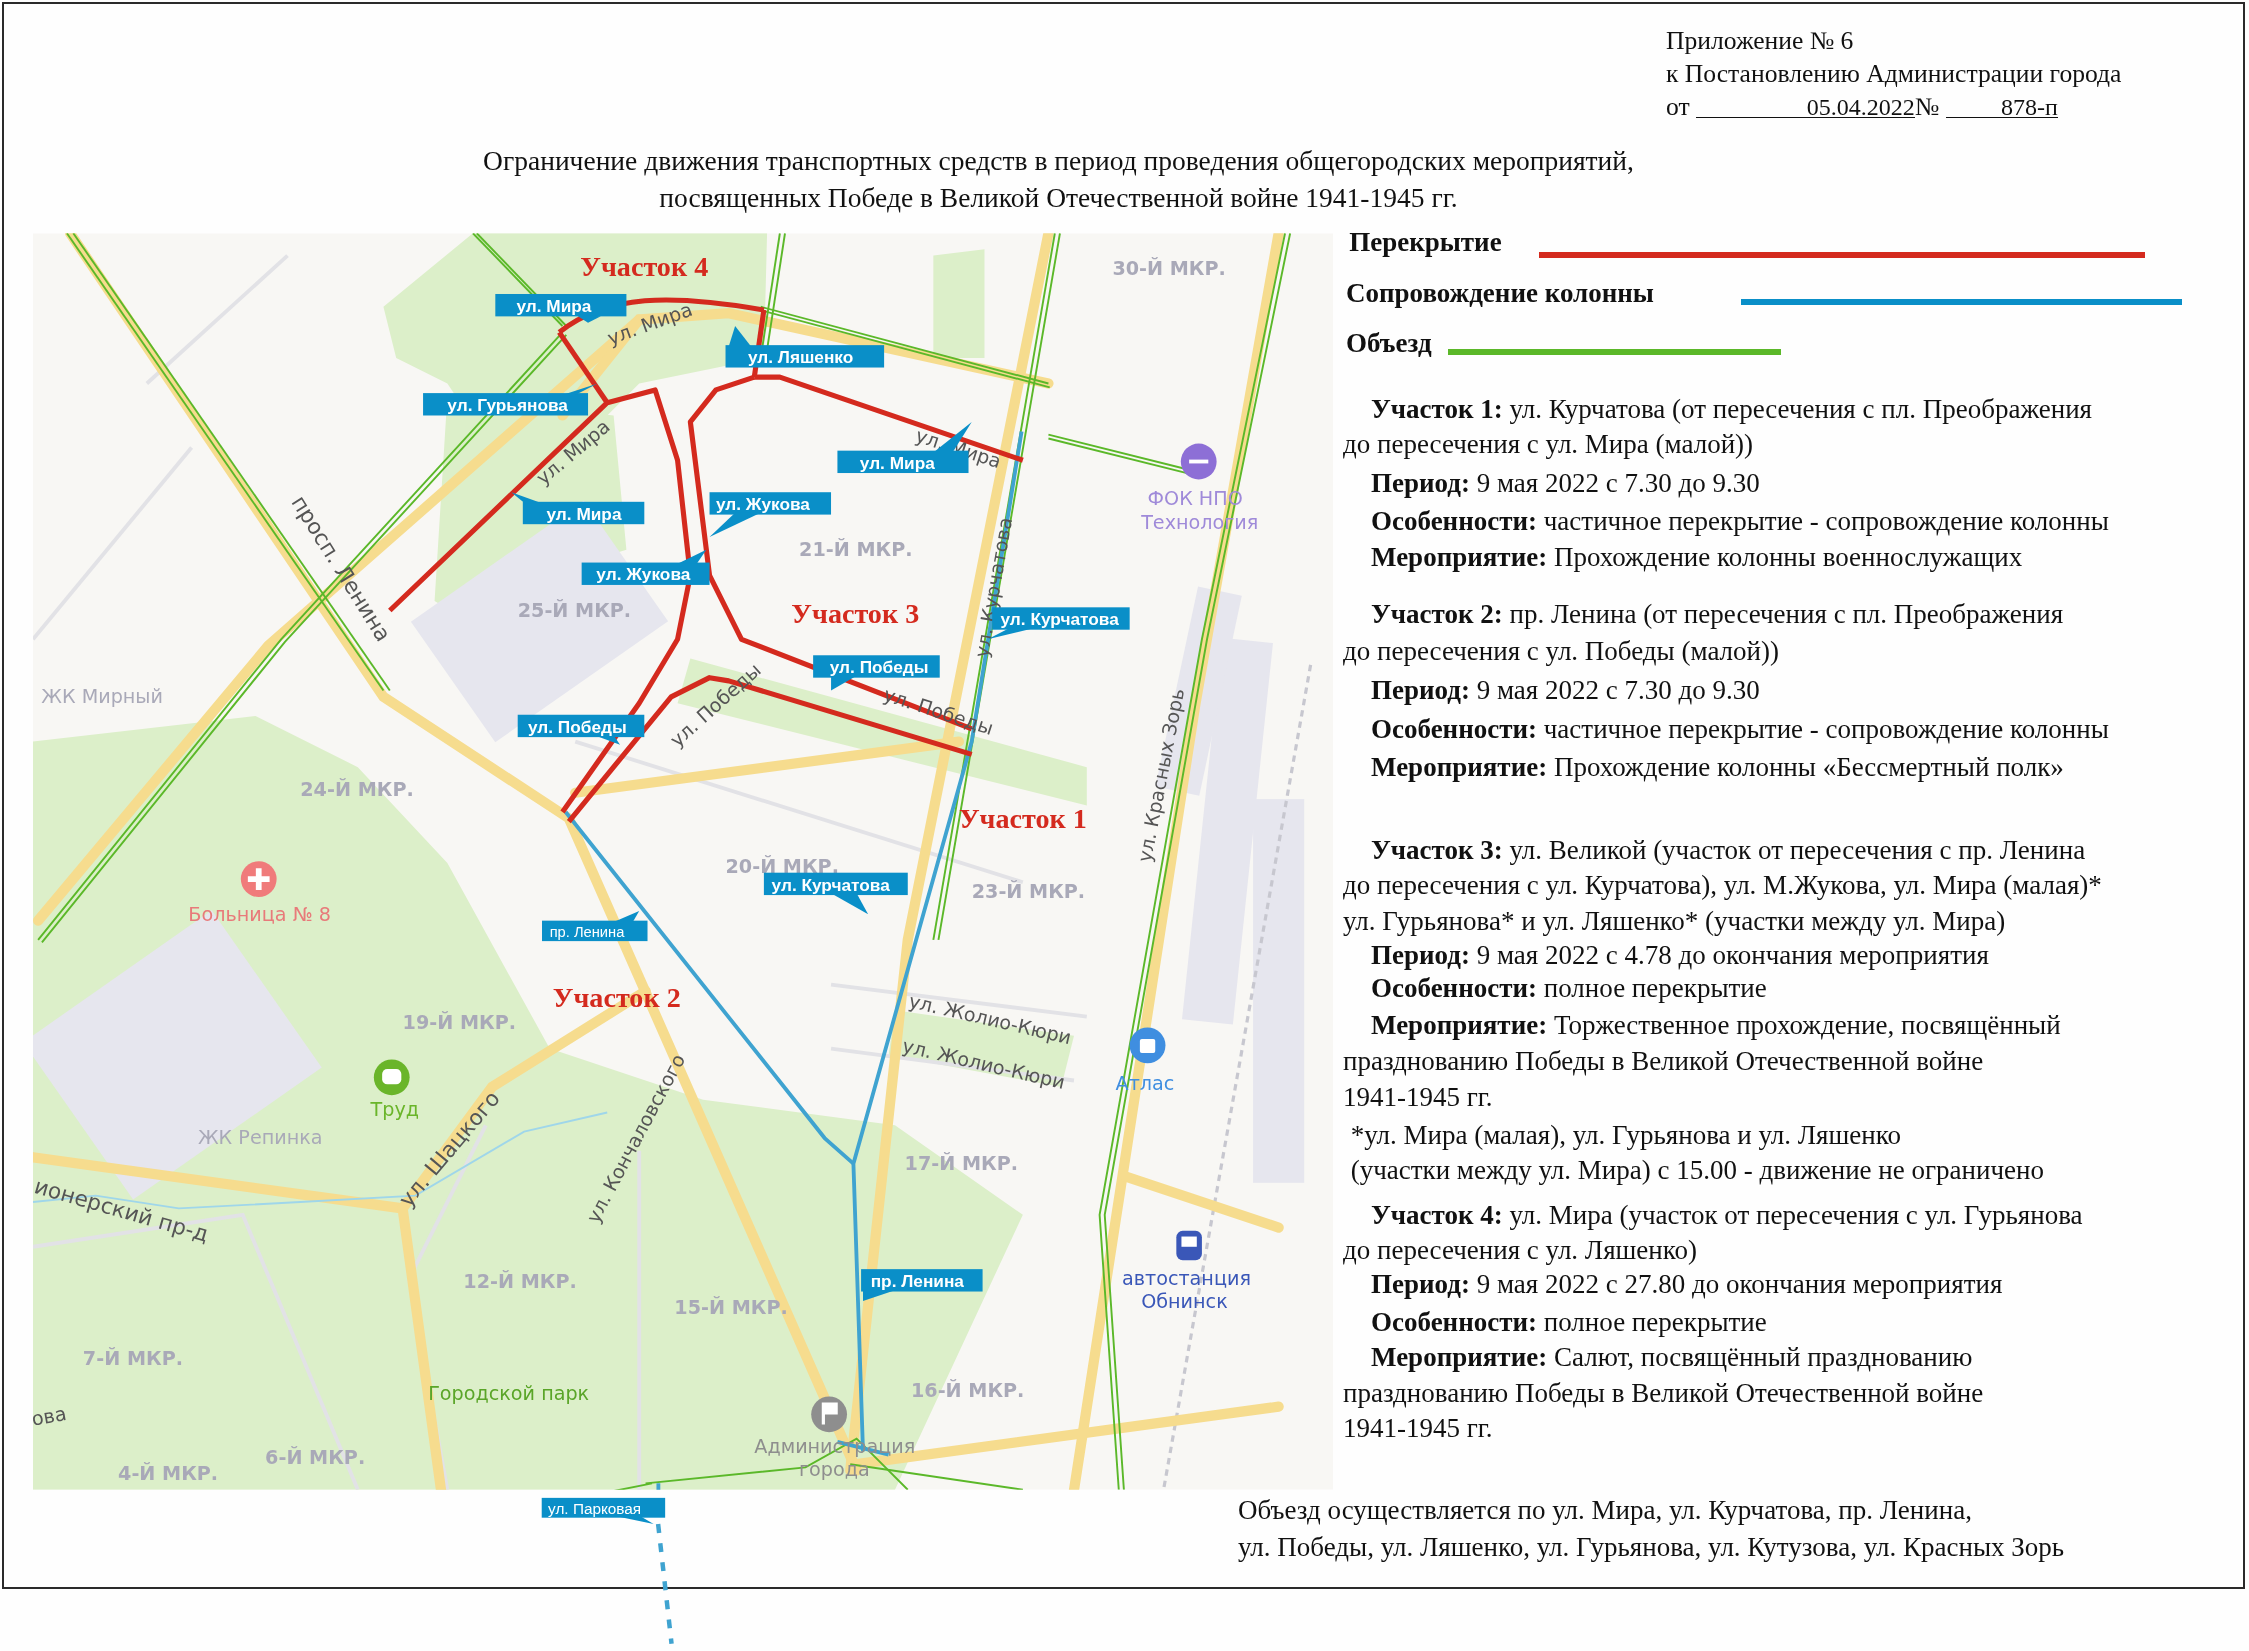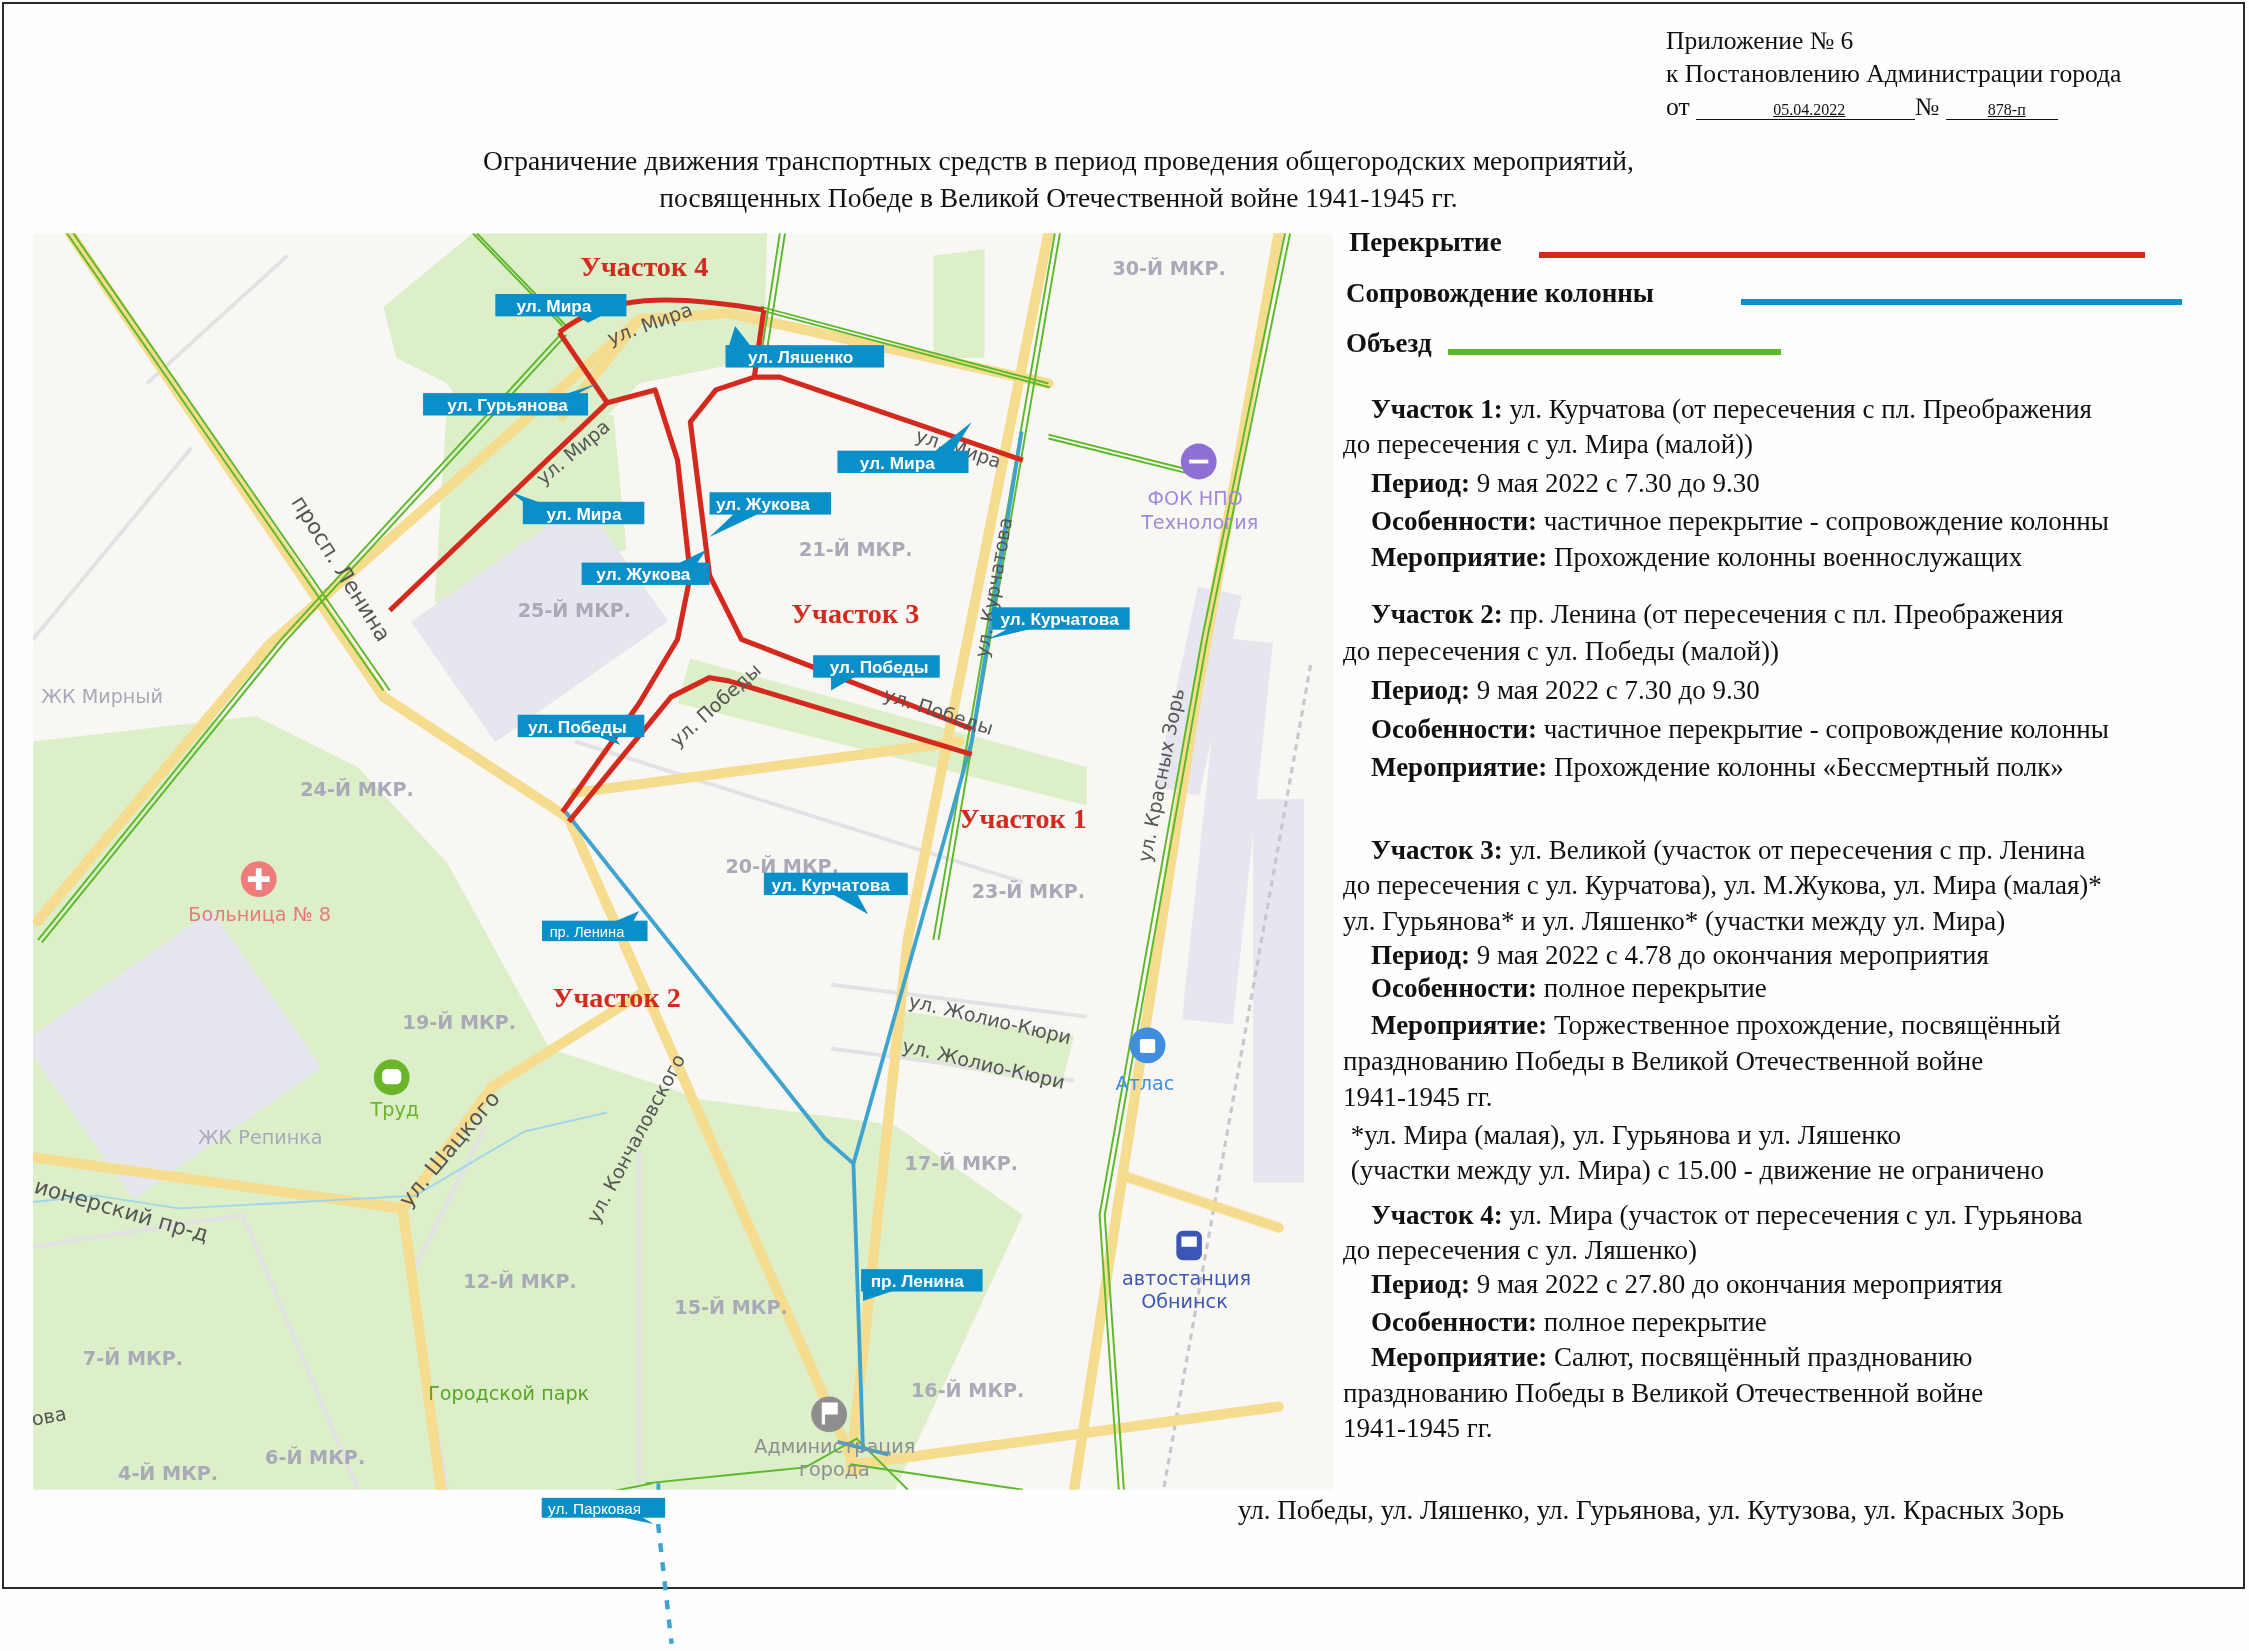--- a/index.html
+++ b/index.html
@@ -1,20 +1,20 @@
 <!DOCTYPE html>
 <html style="font-size:10.2px"><head>
 <meta charset="utf-8">
 <style>
   html, body { margin:0; padding:0; background:#fefefe; }
   body { width:2250px; height:1652px; position:relative; overflow:hidden; font-family:"Liberation Serif", serif; color:#111; }
   .frame { position:absolute; left:1.9px; top:1.9px; width:2243px; height:1587px; border:2.6px solid #2a2a2a; box-sizing:border-box; }
   .header-block { position:absolute; left:1666px; top:24px; font-size:25.6px; line-height:33px; }
   .header-block .line { white-space:nowrap; }
-  .u { display:inline-block; border-bottom:1.9px solid #111; font-size:16px; line-height:19px; text-align:center;text-decoration:underline; }
+  .u { display:inline-block; border-bottom:1.9px solid #111; font-size:24px; line-height:19px; text-align:right; }
   .u.date { width:211px; padding-left:7.7px; }
   .u.num { width:102px; padding-left:10.2px; }
   .title { position:absolute; left:371px; top:142px; width:1375px; text-align:center; font-size:27.5px; line-height:37px; }
   .map { position:absolute; left:33px; top:233px; width:1300px; height:1257px; }
   .legend { position:absolute; left:1346px; top:227px; }
   .legend-row { position:absolute; white-space:nowrap; font-weight:bold; font-size:27px; }
   .legend-line { position:absolute; height:6.4px; }
   .sections { position:absolute; left:1343px; top:391px; width:902px; font-size:27px; line-height:37px; }
   .sec { position:absolute; left:0; white-space:nowrap; }
   .sec b { font-weight:bold;margin-left:28px; }
@@ -315,15 +315,16 @@
   <div class="sec" style="top:806px"><b>Участок 4:</b><span> ул. Мира (участок от пересечения с ул. Гурьянова</span></div>
   <div class="sec" style="top:841px">до пересечения с ул. Ляшенко)</div>
   <div class="sec" style="top:875px"><b>Период:</b><span> 9 мая 2022 с 27.80 до окончания мероприятия</span></div>
   <div class="sec" style="top:913px"><b>Особенности:</b><span> полное перекрытие</span></div>
   <div class="sec" style="top:948px"><b>Мероприятие:</b><span> Салют, посвящённый празднованию</span></div>
   <div class="sec" style="top:984px">празднованию Победы в Великой Отечественной войне</div>
   <div class="sec" style="top:1019px">1941-1945 гг.</div>
 </div>
 
 <div class="detour">
+  <div>Объезд осуществляется по ул. Мира, ул. Курчатова, пр. Ленина,</div>
   <div>ул. Победы, ул. Ляшенко, ул. Гурьянова, ул. Кутузова, ул. Красных Зорь</div>
 </div>
 
 
 </body></html>

